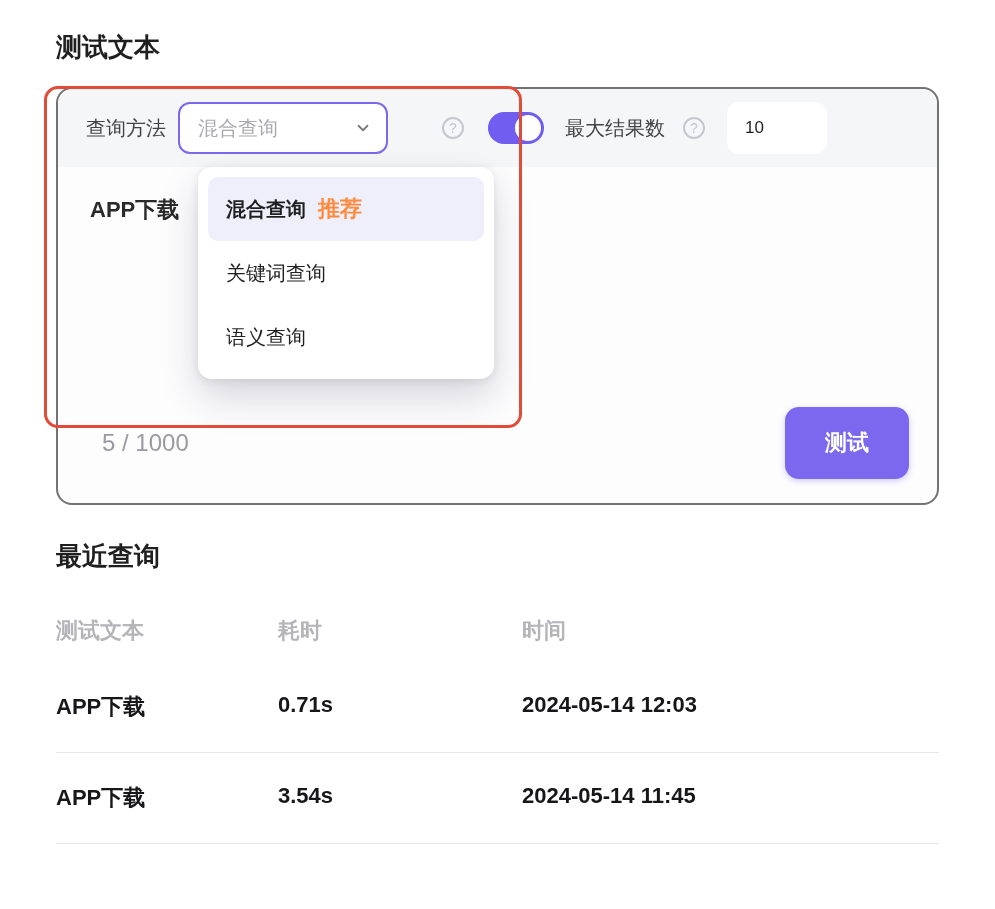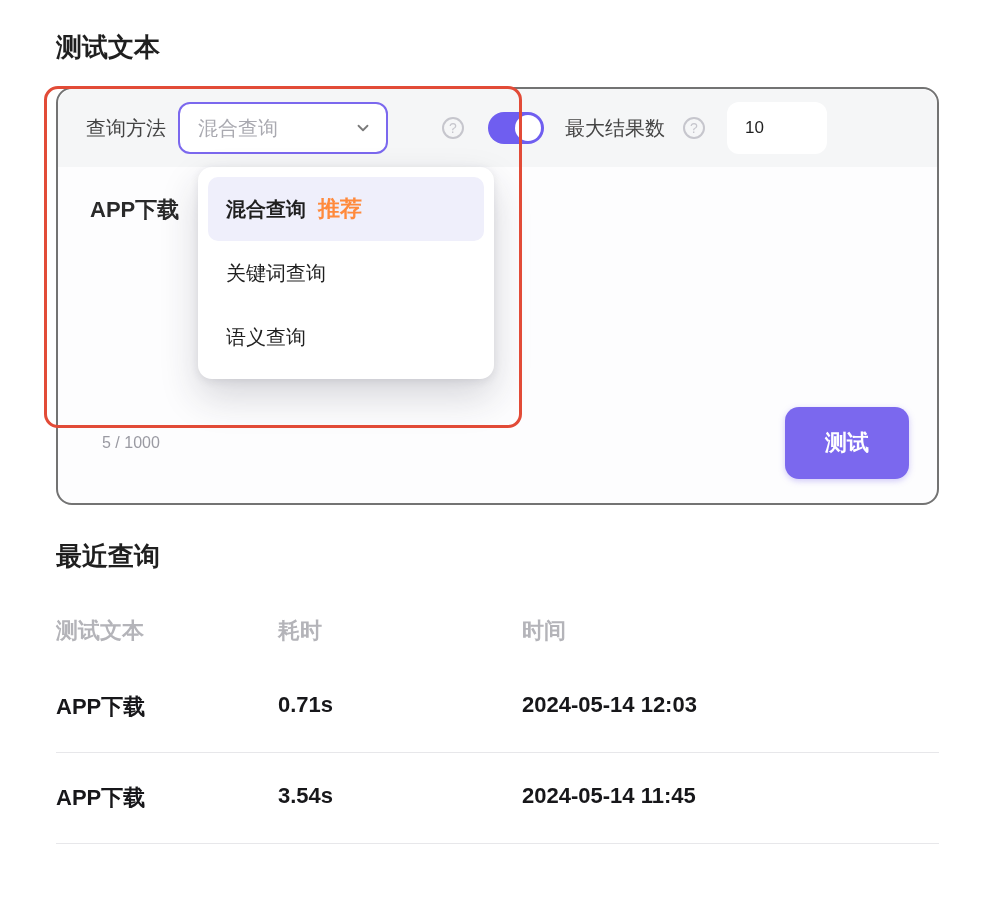--- a/index.html
+++ b/index.html
@@ -169,21 +169,21 @@
     z-index: 40;
   }
 
   .query-footer {
     display: flex;
     align-items: center;
     justify-content: space-between;
     padding: 0 28px 24px 44px;
   }
   .char-count {
-    font-size: 16px;
+    font-size: 24px;
     color: #9a9aa2;
   }
   .test-btn {
     height: 72px;
     padding: 0 40px;
     border-radius: 14px;
     background: #7b68ee;
     color: #fff;
     font-size: 22px;
     font-weight: 600;

